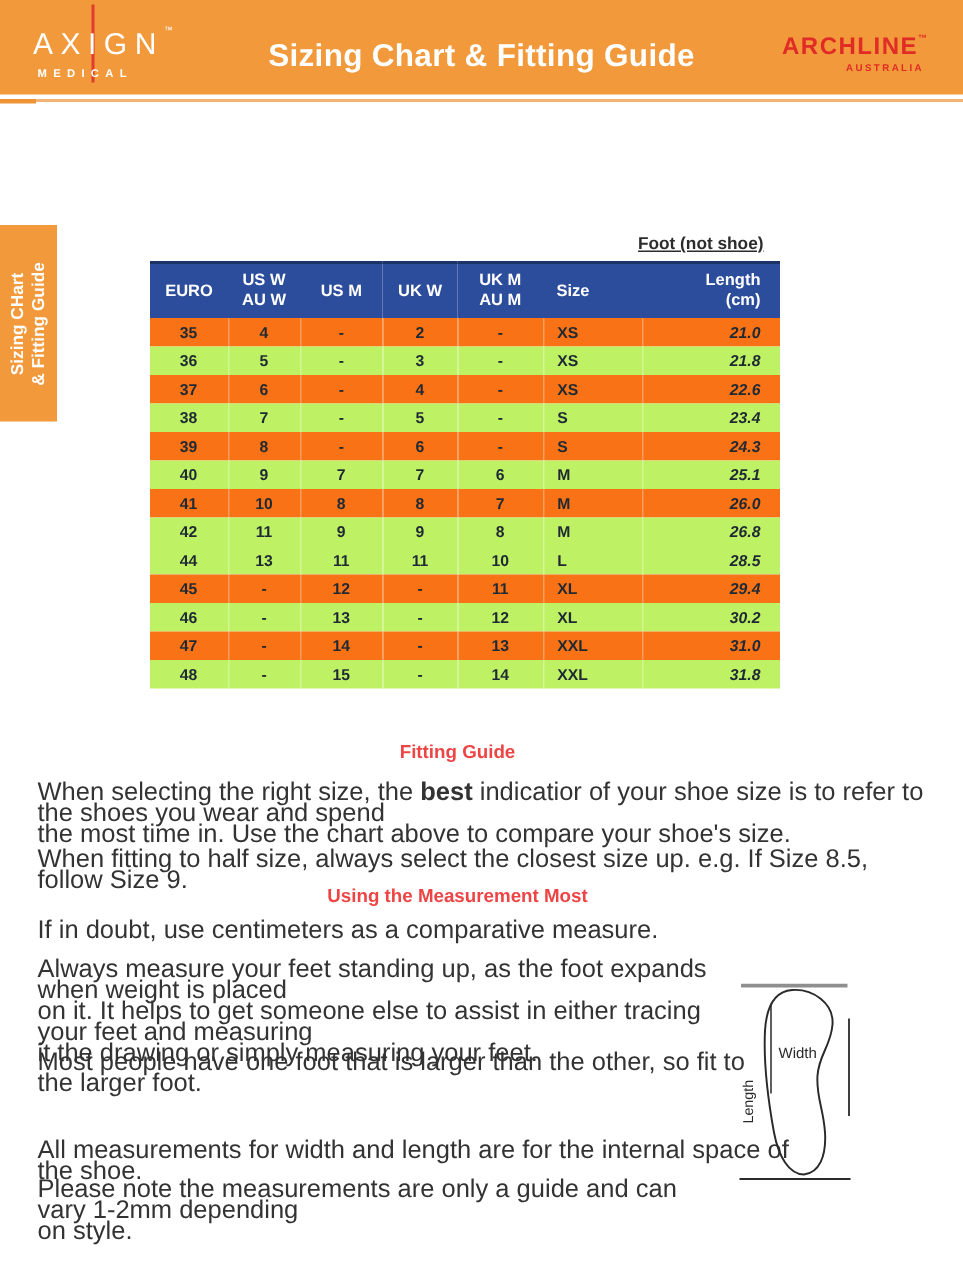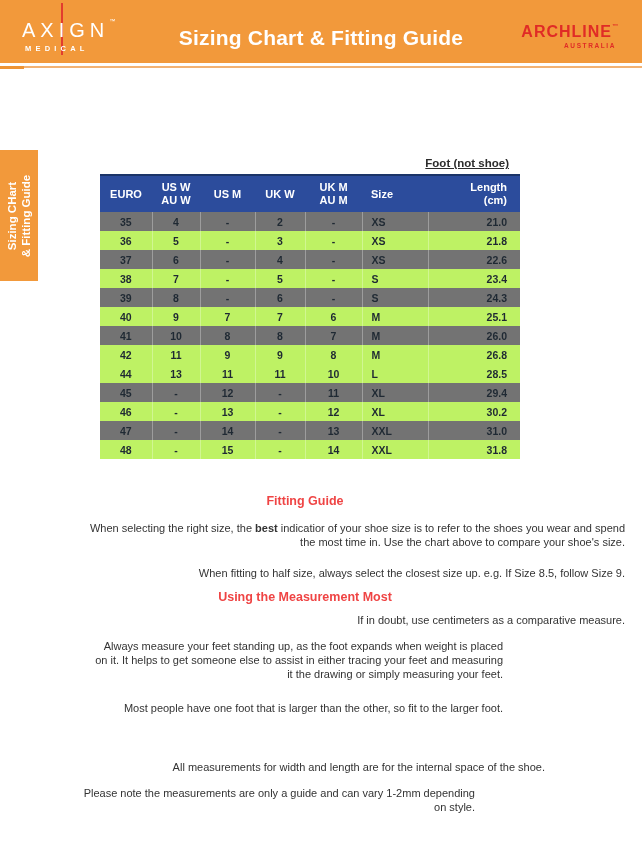--- a/index.html
+++ b/index.html
@@ -41,29 +41,29 @@
   table.sizing { position:absolute; left:100px; top:174px; width:420px; border-collapse:collapse; table-layout:fixed; }
   table.sizing th {
     background:#2C4C9C; color:#fff; font-size:11px; font-weight:700; line-height:13px;
     white-space:pre-line; vertical-align:middle; text-align:center; height:37px;
     border-top:2px solid #1B3468;
   }
   table.sizing td {
     font-size:10.5px; font-weight:700; color:#1F2933; text-align:center;
     vertical-align:middle; height:19px; border-right:1px solid rgba(255,255,255,0.3);
   }
-  table.sizing td:last-child { border-right:none; }
-  table.sizing tr.blue td { background:#737373;margin-top:20px; }
+  table.sizing td:last-child { border-right:none;font-style:italic; }
+  table.sizing tr.blue td { background:#f97316;margin-top:20px; }
   table.sizing tr.lav  td { background:#bef264; }
   table.sizing .c5 { text-align:left; padding-left:9px; }
   table.sizing .c6 { text-align:right; padding-right:13px; }
 
   
   .h2 { position:absolute; left:0; width:610px; text-align:center; font-size:12.5px; font-weight:700; color:#ef4444; }
-  .para { position:absolute; left:25px; font-size:11px; line-height:14px; color:#333333; white-space:pre-line;text-align:right; }
+  .para { position:absolute; left:25px; font-size:17px; line-height:14px; color:#333333; white-space:pre-line; }
   .para b { font-weight:700; }
 
   
   .foot-diagram { position:absolute; left:486px; top:645px; width:132px; height:158px; }
   .foot-diagram text { font-family:"Liberation Sans", sans-serif; fill:#2a2a2a; }
 </style>
 </head>
 <body>
 
 <div class="page">
@@ -244,14 +244,32 @@
   <div class="h2" style="top:590px;">Using the Measurement Most</div>
   <p class="para" style="top:613px; width:600px;">If in doubt, use centimeters as a comparative measure.</p>
   <p class="para" style="top:639px; width:478px;">Always measure your feet standing up, as the foot expands when weight is placed
 on it. It helps to get someone else to assist in either tracing your feet and measuring
 it the drawing or simply measuring your feet.</p>
   <p class="para" style="top:701px; width:478px;">Most people have one foot that is larger than the other, so fit to the larger foot.</p>
   <p class="para" style="top:760px; width:520px;">All measurements for width and length are for the internal space of the shoe.</p>
   <p class="para" style="top:786px; width:450px;">Please note the measurements are only a guide and can vary 1-2mm depending
 on style.</p>
 
+  <div class="foot-diagram">
+    <svg width="132" height="158" viewBox="0 0 132 158">
+      <line x1="8" y1="12" x2="79" y2="12" stroke="#8f8f8f" stroke-width="2.5"></line>
+      <path d="M 42 15
+           C 30 16, 25 26, 24 42
+           C 23 62, 26 88, 30 110
+           C 33 126, 40 138, 50 138
+           C 60 137, 65 126, 64 110
+           C 63 94, 58 86, 59 72
+           C 60 58, 68 52, 69 38
+           C 70 24, 56 14, 42 15 Z" fill="none" stroke="#2a2a2a" stroke-width="1.3" stroke-linejoin="round"></path>
+      <line x1="28" y1="24" x2="28" y2="84" stroke="#2a2a2a" stroke-width="1"></line>
+      <line x1="80" y1="34" x2="80" y2="99" stroke="#2a2a2a" stroke-width="1.2"></line>
+      <line x1="7" y1="141" x2="81" y2="141" stroke="#2a2a2a" stroke-width="1.4"></line>
+      <text x="33" y="60" font-size="10">Width</text>
+      <text transform="translate(16,104) rotate(-90)" font-size="9.5">Length</text>
+    </svg>
+  </div>
 
 </div>
 
 </body></html>

